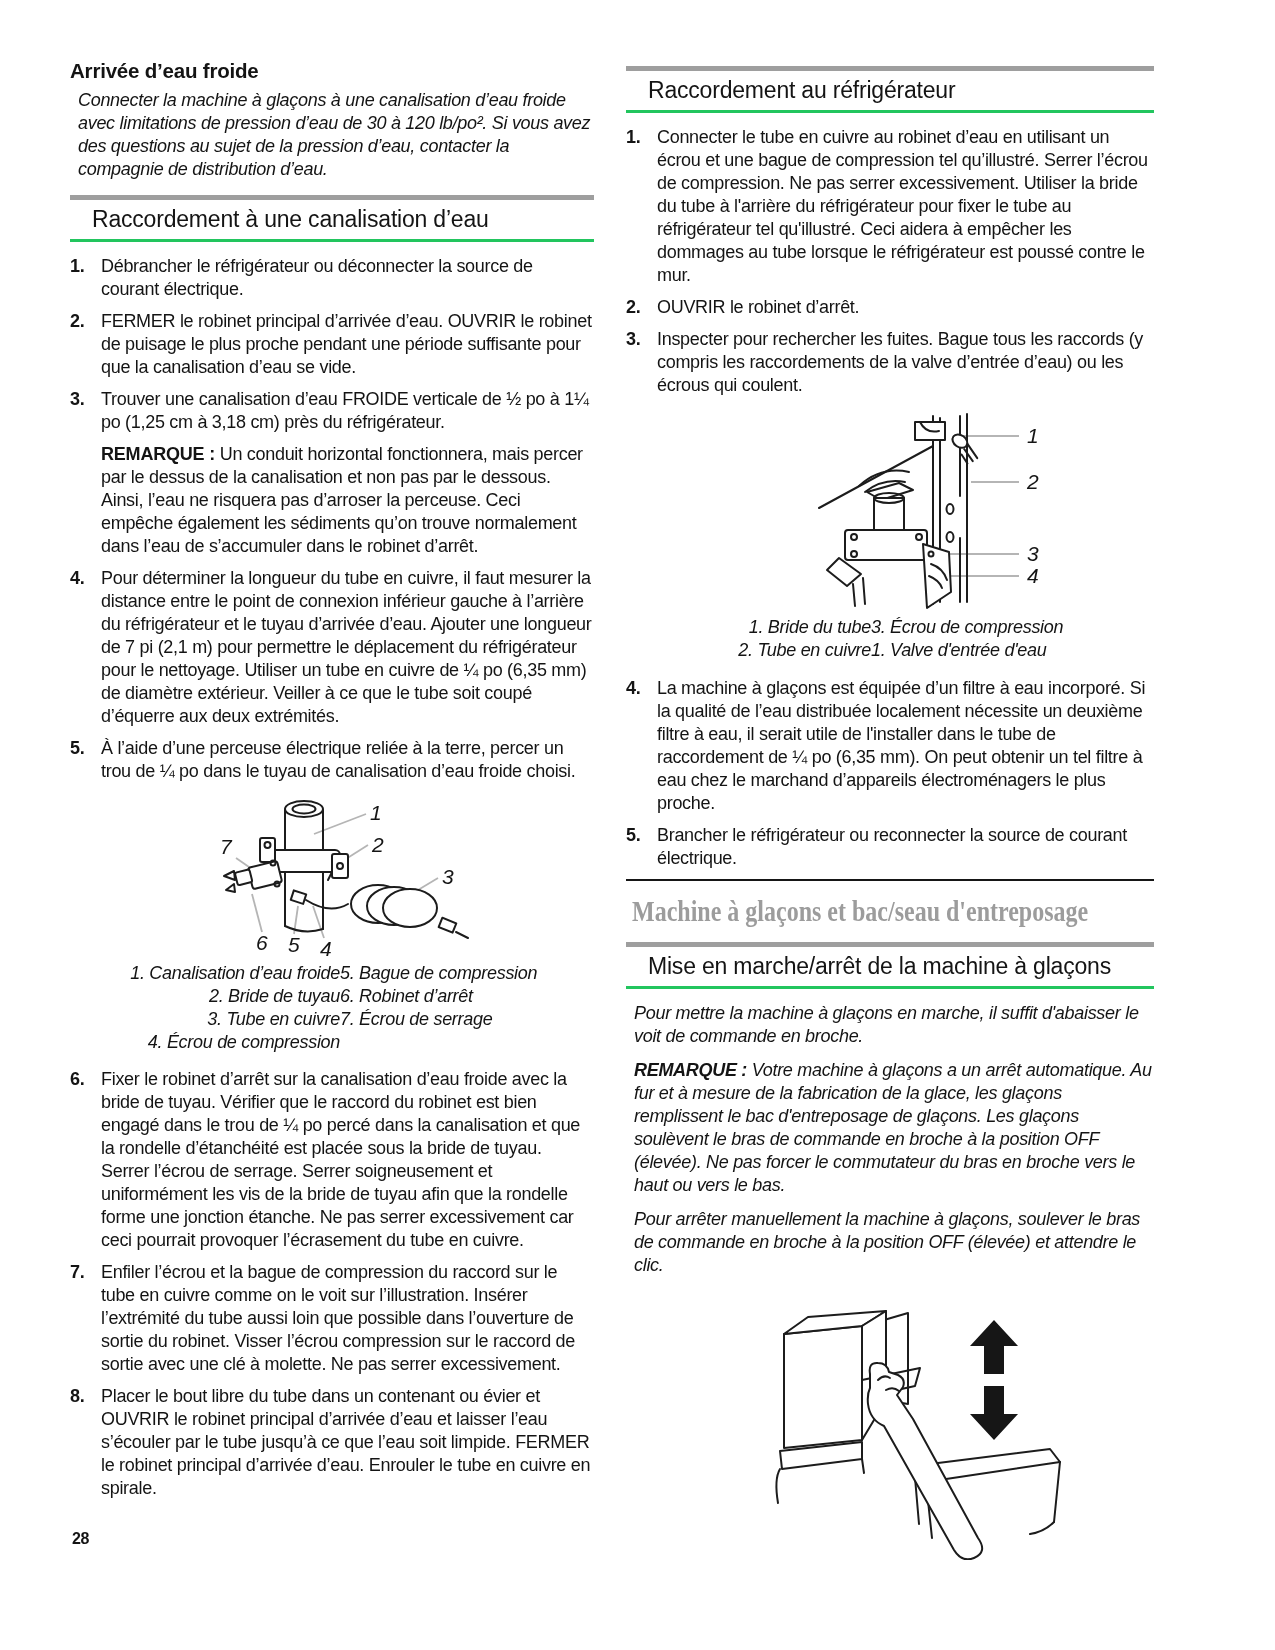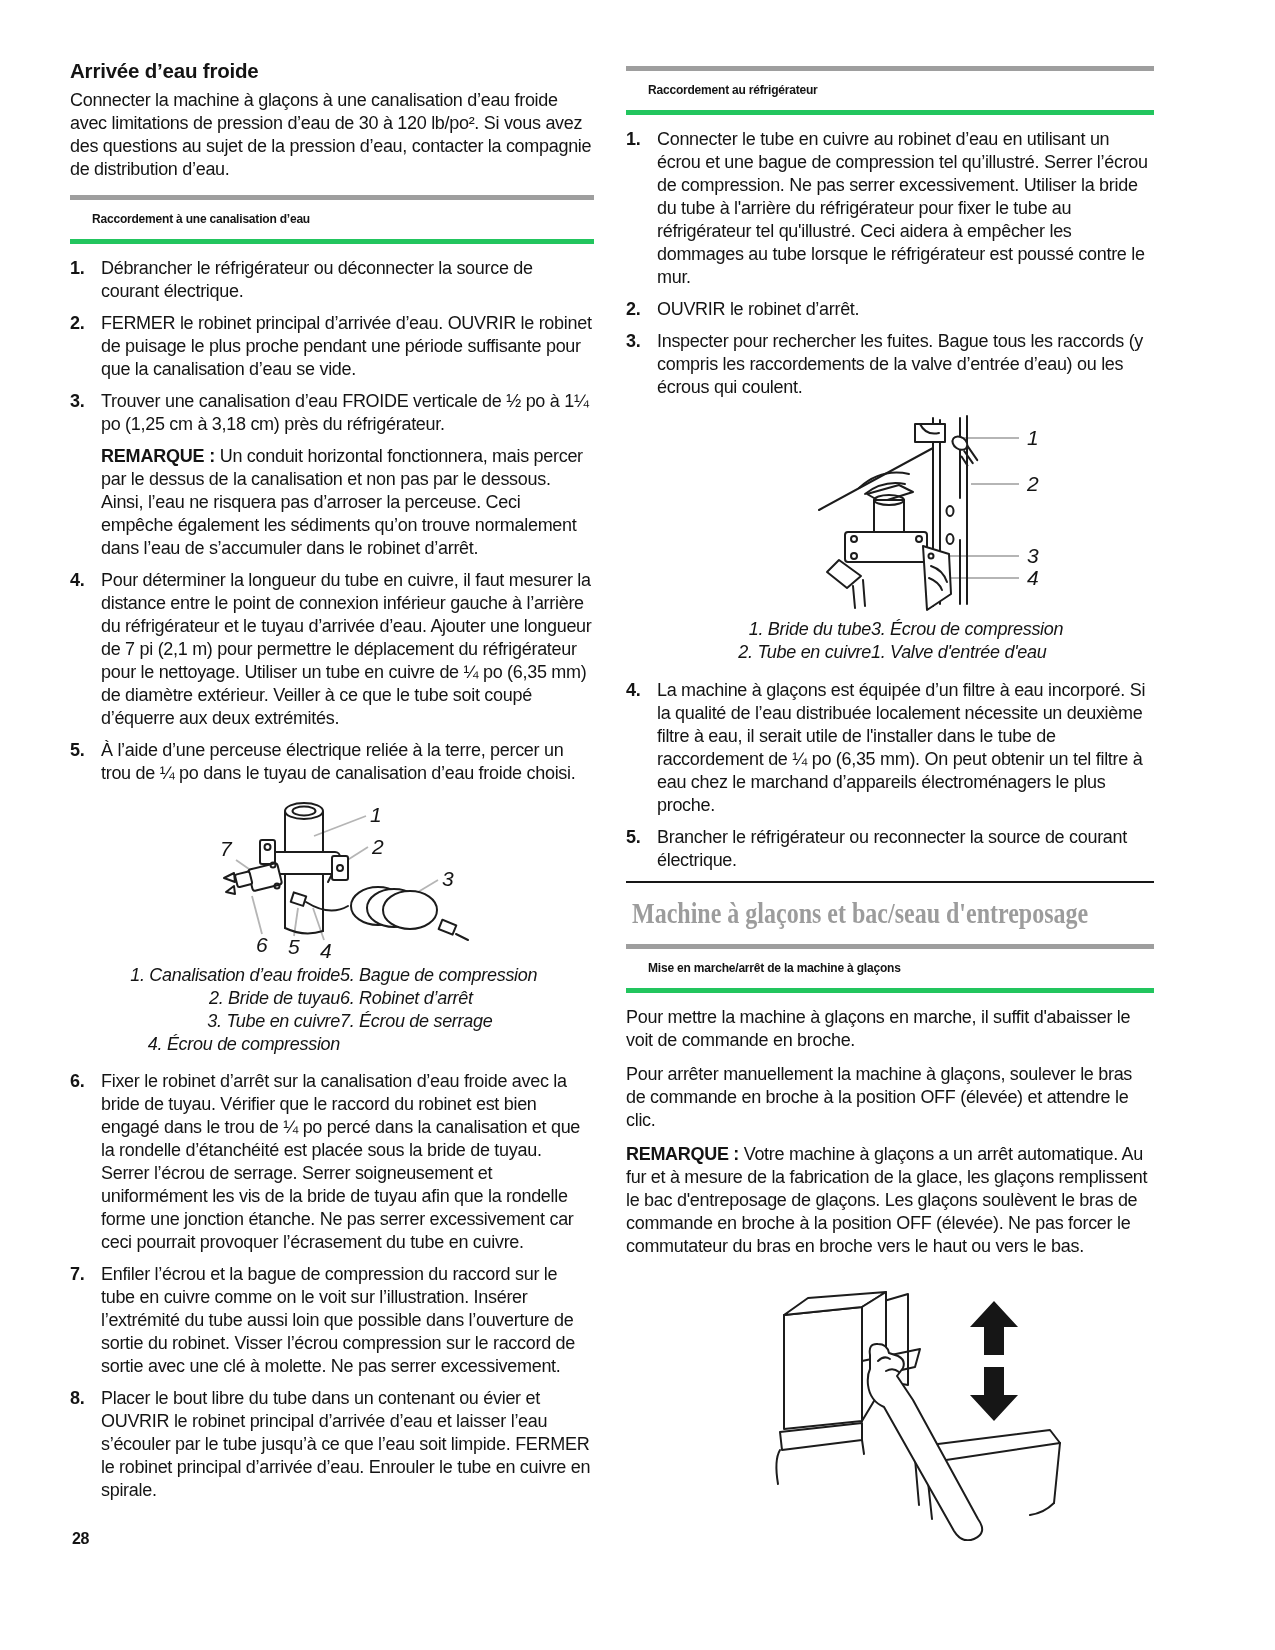--- a/index.html
+++ b/index.html
@@ -6,25 +6,25 @@
   .page {
     position:relative; width:1275px; height:1650px; background:#fff;
     font-family:"Liberation Sans", sans-serif; color:#141414;
     font-size:18px; line-height:23px; letter-spacing:-0.3px;
   }
   .col { position:absolute; }
   .col-left  { left:70px;  top:58px; width:524px; }
   .col-right { left:626px; top:66px; width:528px; }
 
   .heading { font-size:20.5px; line-height:25px; font-weight:bold; margin:0 0 6px 0; letter-spacing:-0.2px; }
-  .para { margin:0 0 11px 0; }
+  .para { margin:0 0 11px 8px;font-style:italic; }
 
   .sec-box {
-    border-top:5px solid #9e9e9e; border-bottom:5px solid #22c55e;
-    padding:8px 0 8px 22px; font-weight:bold; font-size:12px; line-height:23px;
+    border-top:5px solid #9e9e9e; border-bottom:3px solid #22c55e;
+    padding:8px 0 8px 22px; font-weight:normal; font-size:23px; line-height:23px;
     margin:14px 0 13px 0; letter-spacing:-0.2px;
   }
   .col-right .sec-box.first { margin-top:0; }
 
   .step { display:flex; margin:0 0 9px 0; }
   .step-num { width:31px; flex-shrink:0; font-weight:bold; }
   .step-body { flex:1; }
   .step-body p { margin:0; }
   .note { margin-top:9px !important; }
   .note b { letter-spacing:-0.2px; }
@@ -281,22 +281,22 @@
     </div>
 
     <hr class="thinrule">
     <div class="big-h">Machine à glaçons et bac/seau d'entreposage</div>
 
     <div class="sec-box">
       <span>Mise en marche/arrêt de la machine à glaçons</span>
     </div>
 
     <p class="para">Pour mettre la machine à glaçons en marche, il suffit  d'abaisser le voit de commande en broche.</p>
+    <p class="para"><b>REMARQUE :</b><span> Votre machine à glaçons a un arrêt automatique. Au fur et à mesure de la fabrication de la glace, les glaçons remplissent le bac d'entreposage de glaçons. Les glaçons soulèvent le bras de commande en broche à la position OFF (élevée). Ne pas forcer le commutateur du bras en broche vers le haut ou vers le bas.</span></p>
     <p class="para">Pour arrêter manuellement la machine à glaçons, soulever le bras de commande en broche à la position OFF (élevée) et attendre le clic.</p>
-    <p class="para"><b>REMARQUE :</b><span> Votre machine à glaçons a un arrêt automatique. Au fur et à mesure de la fabrication de la glace, les glaçons remplissent le bac d'entreposage de glaçons. Les glaçons soulèvent le bras de commande en broche à la position OFF (élevée). Ne pas forcer le commutateur du bras en broche vers le haut ou vers le bas.</span></p>
 
     <div class="figure fig3">
       <svg viewBox="0 0 300 272" width="300" height="272">
         <g>
           <polygon class="sf" points="118,32 142,25 142,116 118,112"></polygon>
           <polygon class="sf" points="18,46 96,38 96,152 18,160"></polygon>
           <polygon class="sf" points="18,46 42,29 120,23 96,38"></polygon>
           <polygon class="sf" points="96,38 120,23 120,112 96,152"></polygon>
           <path class="s" d="M14,163 l82,-9 M16,181 l80,-10 M14,163 l2,18 M96,154 v17"></path>
           <path class="s" d="M14,181 q-6,10 -2,34 M96,171 l2,14"></path>

